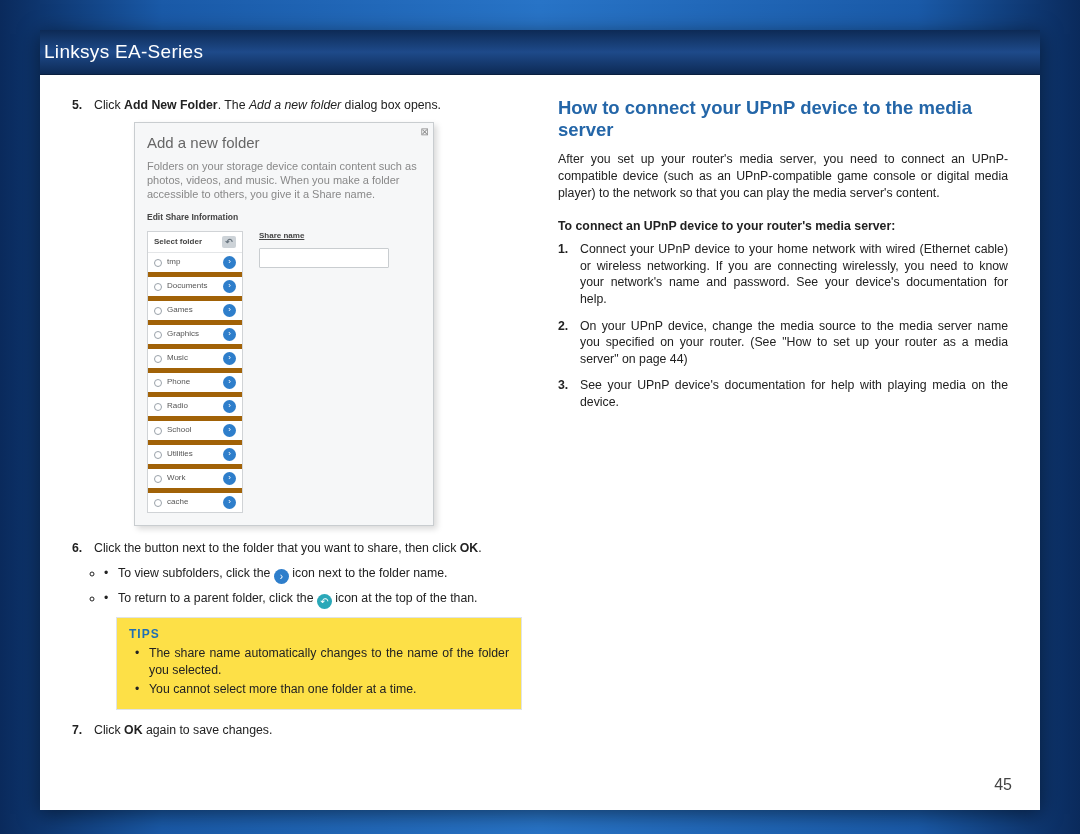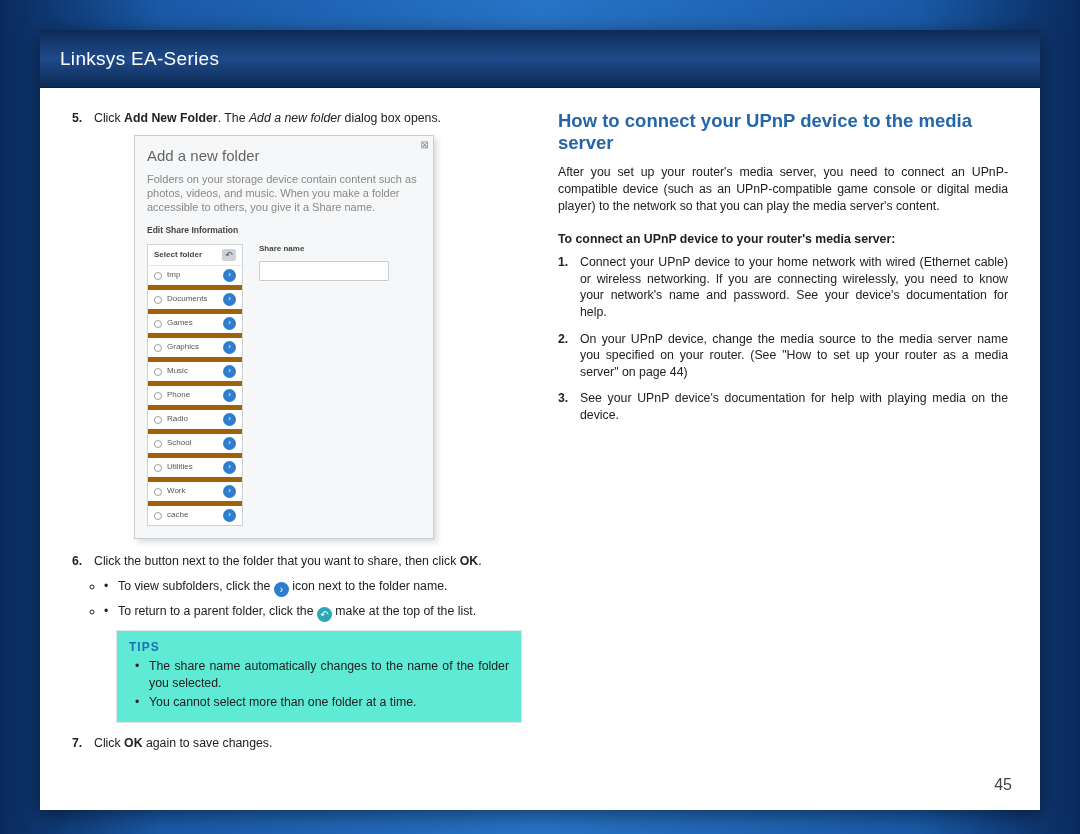--- a/index.html
+++ b/index.html
@@ -17,26 +17,26 @@
   .page {
     width: 1000px;
     height: 780px;
     margin-top: 30px;
     background: #fff;
     box-shadow: 0 4px 20px rgba(0,0,0,0.5);
     position: relative;
     overflow: hidden;
   }
   .header-band {
-    height: 58px;
+    height: 45px;
     background: linear-gradient(to bottom, #0d2a55 0%, #1e4a8a 50%, #0d2a55 100%);
     border-bottom: 1px solid #0a1f3f;
     display: flex;
     align-items: center;
-    padding-left: 20px;
+    padding-left: 4px;
   }
   .header-band span {
     color: #fff;
     font-size: 19px;
     font-weight: 300;
     letter-spacing: 0.3px;
   }
   .cols {
     display: flex;
     gap: 36px;
@@ -52,21 +52,21 @@
   .sub-bullets li { position: relative; padding-left: 14px; margin-bottom: 6px; line-height: 1.35; }
   .sub-bullets li::before { content: "•"; position: absolute; left: 0; top: 0; }
   .inline-icon {
     display: inline-flex; width: 15px; height: 15px; border-radius: 50%;
     vertical-align: -3px; align-items: center; justify-content: center;
     font-size: 10px; color: #fff;
   }
   .icon-blue { background: #2e7ecb; }
   .icon-teal { background: #2aa8b8; }
   .tips-box {
-    background: #5eead4; border: 1px solid #dfe3e7;
+    background: #fde047; border: 1px solid #dfe3e7;
     padding: 8px 12px 10px 12px; margin: 8px 0 12px 22px;
     line-height: 1.35;
   }
   .tips-title { color: #1f6fb5; font-weight: 700; letter-spacing: 1px; font-size: 12px; margin-bottom: 3px; }
   .tips-box ul { list-style: none; margin-left: 6px; }
   .tips-box li { position: relative; padding-left: 14px; margin-bottom: 2px; }
   .tips-box li::before { content: "•"; position: absolute; left: 0; }
   .just { text-align: justify; }
   .dialog-wrap { margin: 8px 0 14px 40px; }
   .dialog {
@@ -101,21 +101,21 @@
   .folder-row:first-of-type { border-top: none; }
   .folder-row .left { display: flex; align-items: center; gap: 5px; }
   .radio {
     width: 8px; height: 8px; border: 1px solid #9aa2aa; border-radius: 50%; background: #fff;
   }
   .arrow-btn {
     width: 13px; height: 13px; border-radius: 50%; background: #2e7ecb;
     display: flex; align-items: center; justify-content: center; color: #fff; font-size: 8px;
   }
   .share-col { flex: 1; }
-  .share-col .lbl { font-size: 8px; font-weight: 700; color: #444; margin-bottom: 6px; }
+  .share-col .lbl { font-size: 8px; font-weight: 700; color: #444; margin-bottom: 6px; text-decoration: underline; }
   .share-input {
     height: 20px; border: 1px solid #c9cdd0; background: #fff; width: 130px; border-radius: 1px;
   }
   .right-title {
     color: #2466a8; font-size: 18.5px; font-weight: 700; margin-bottom: 10px; line-height: 1.2;
   }
   .right-para { line-height: 1.35; margin-bottom: 18px; }
   .right-sub { font-weight: 700; margin-bottom: 8px; }
   .page-num {
     position: absolute; right: 28px; bottom: 16px;
@@ -248,21 +248,21 @@
         <li>
           <span class="num">6.</span>
           <span>
             <span>Click the button next to the folder that you want to share, then click </span><span class="b">OK</span><span>.</span>
           </span>
           <ul class="sub-bullets">
             <li>
               <span>To view subfolders, click the </span><span class="inline-icon icon-blue">›</span><span> icon next to the folder name.</span>
             </li>
             <li>
-              <span>To return to a parent folder, click the </span><span class="inline-icon icon-teal">↶</span><span> make at the top of the list.</span>
+              <span>To return to a parent folder, click the </span><span class="inline-icon icon-teal">↶</span><span> icon at the top of the than.</span>
             </li>
           </ul>
 
           <div class="tips-box">
             <div class="tips-title">TIPS</div>
             <ul>
               <li class="just">The share name automatically changes to the name of the folder you selected.</li>
               <li>You cannot select more than one folder at a time.</li>
             </ul>
           </div>

